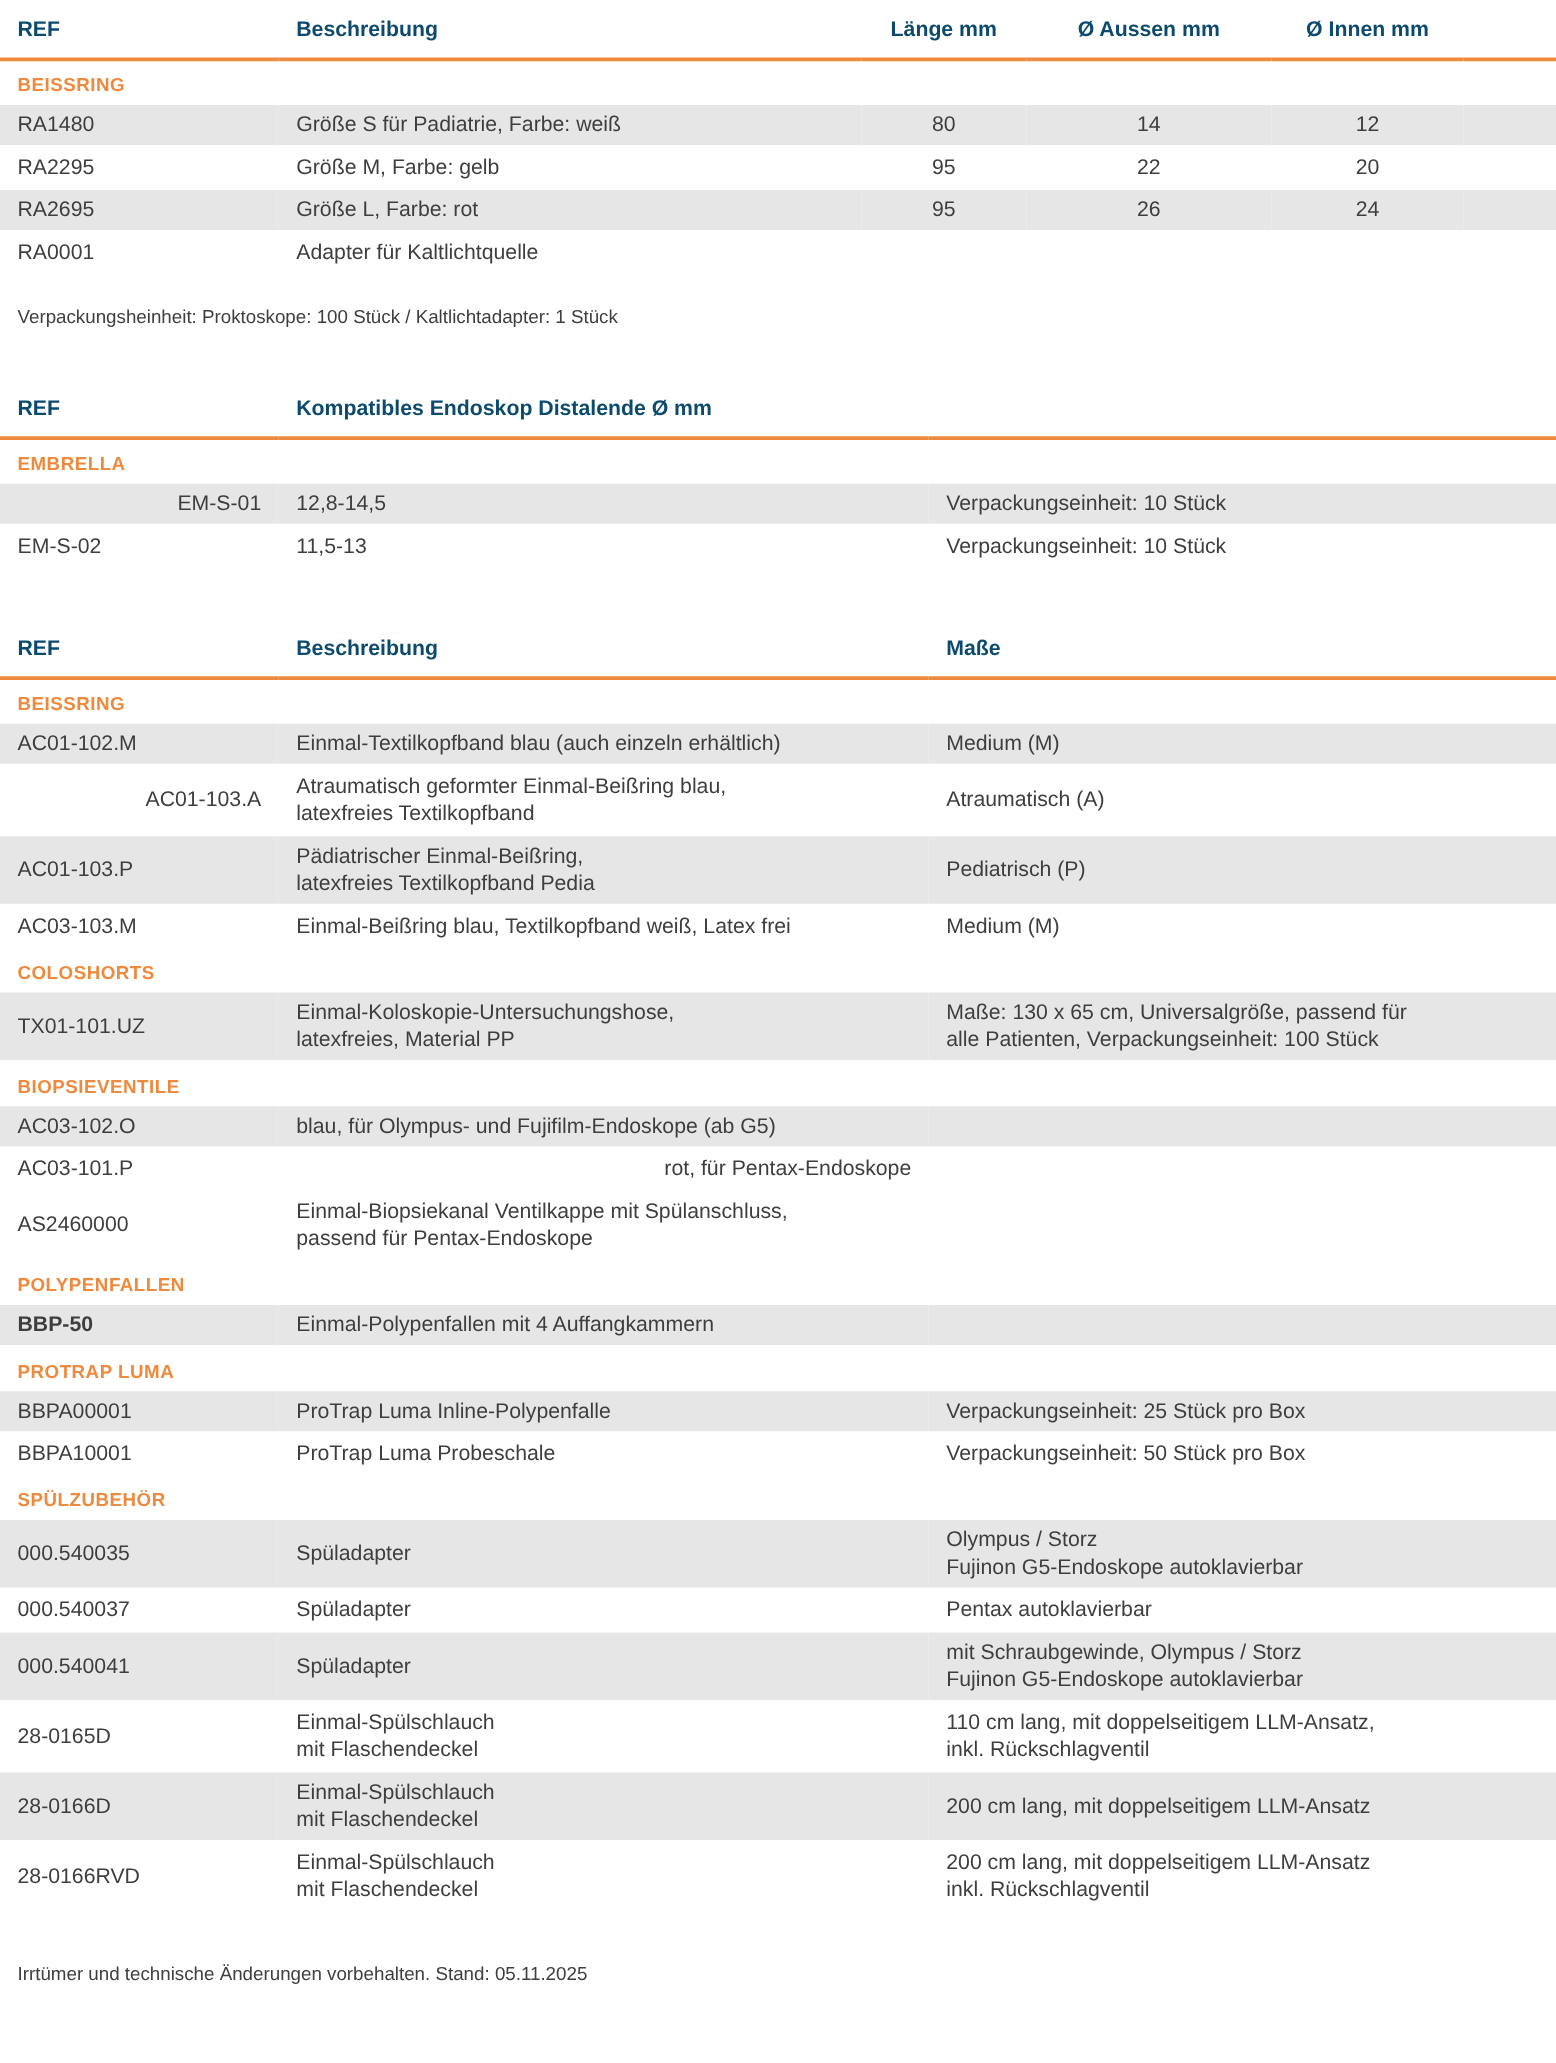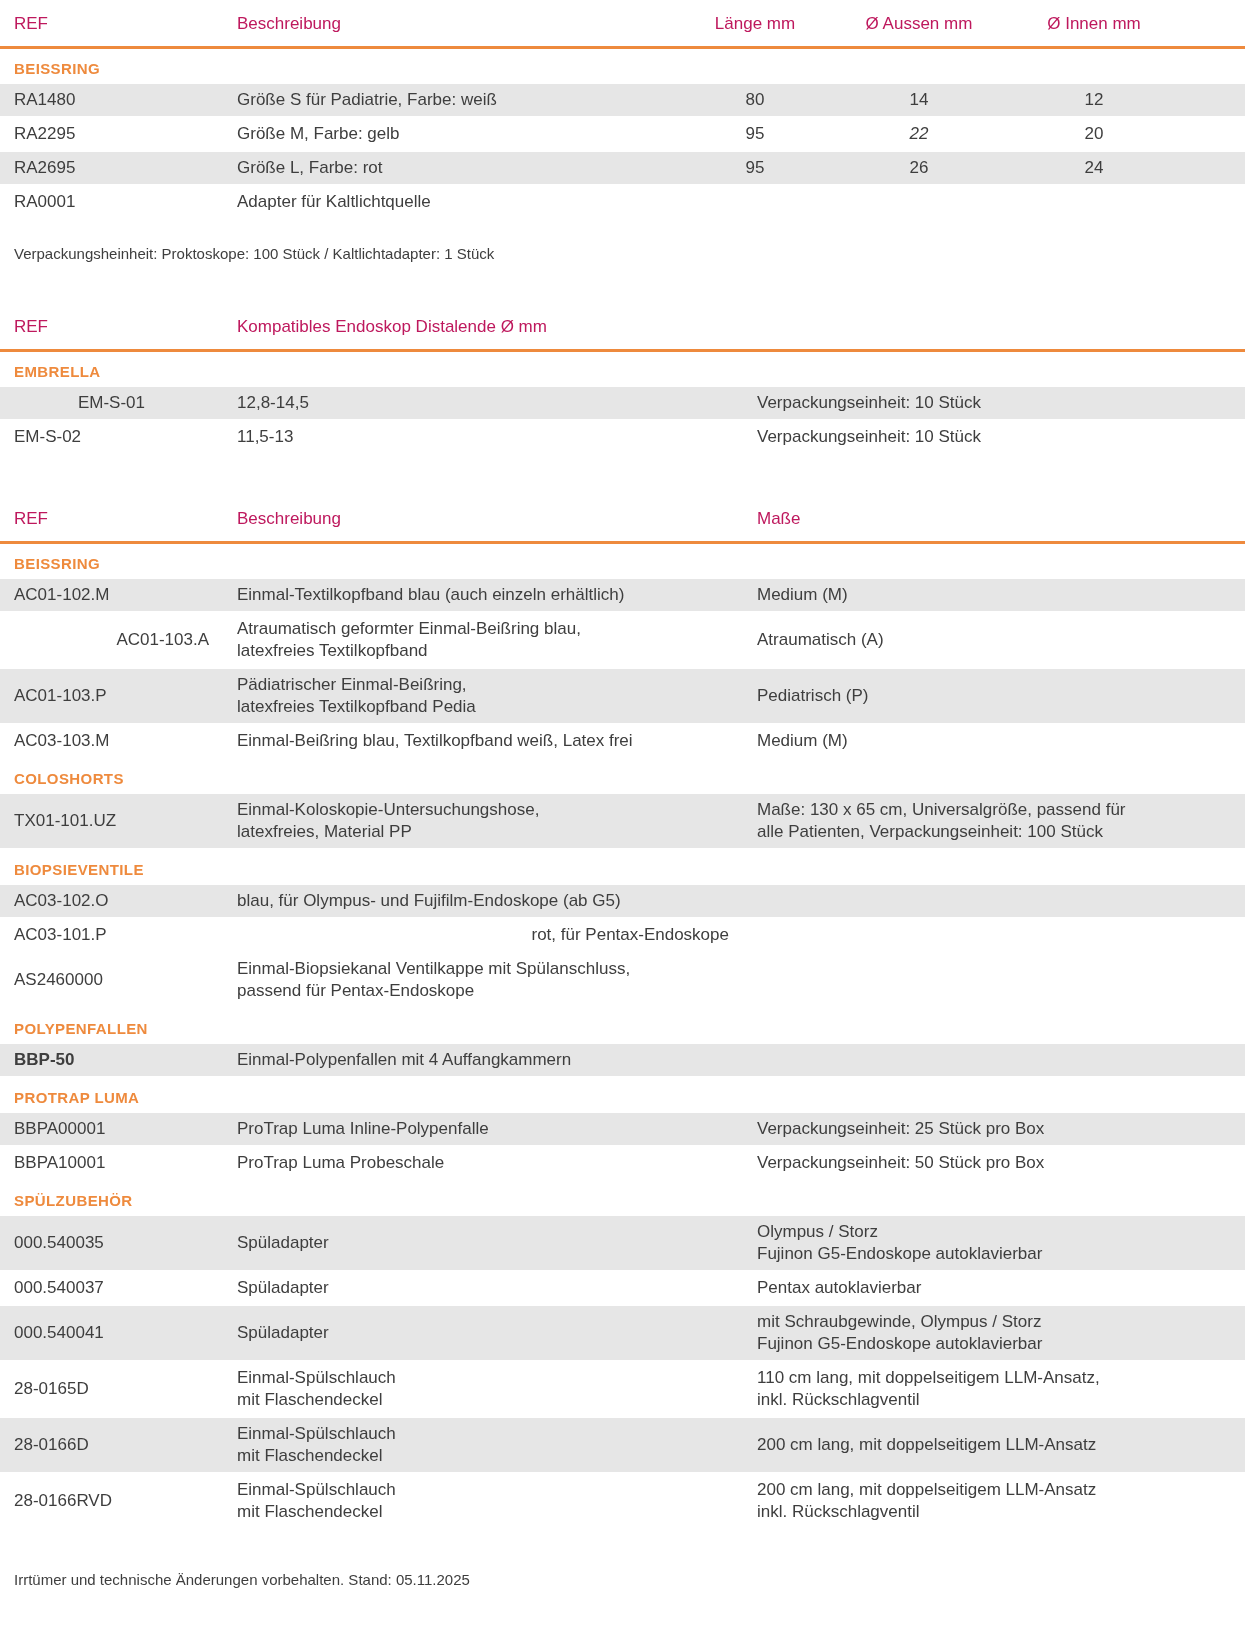--- a/index.html
+++ b/index.html
@@ -17,22 +17,22 @@
   .tbl-host{ margin-bottom:46px; }
   .tbl-host:last-of-type{ margin-bottom:0; }
 
   table.cat-table{
     width:1245px;
     border-collapse:collapse;
     table-layout:fixed;
   }
   table.cat-table th{
     font-size:17px;
-    font-weight:normal;
-    color:#be185d;
+    font-weight:bold;
+    color:#0c4a6e;
     text-align:left;
     padding:8px 14px 12px 14px;
     line-height:20px;
     border-bottom:3px solid var(--accent);
     white-space:nowrap;
     overflow:visible;
   }
   tr.section-row td{
     padding:11px 14px 6px 14px;
   }
@@ -100,21 +100,21 @@
             <td style="text-align: left;">Größe S für Padiatrie, Farbe: weiß</td>
             <td style="text-align: center;">80</td>
             <td style="text-align: center;">14</td>
             <td style="text-align: center;">12</td>
             <td style="text-align: left;"></td>
           </tr>
           <tr class="data-row">
             <td style="text-align: left;">RA2295</td>
             <td style="text-align: left;">Größe M, Farbe: gelb</td>
             <td style="text-align: center;">95</td>
-            <td style="text-align: center; font-style: italic;">22</td>
+            <td style="text-align: center;">22</td>
             <td style="text-align: center;">20</td>
             <td style="text-align: left;"></td>
           </tr>
           <tr class="data-row shaded">
             <td style="text-align: left;">RA2695</td>
             <td style="text-align: left;">Größe L, Farbe: rot</td>
             <td style="text-align: center;">95</td>
             <td style="text-align: center;">26</td>
             <td style="text-align: center;">24</td>
             <td style="text-align: left;"></td>
@@ -143,21 +143,21 @@
             <th style="text-align: left;">REF</th>
             <th style="text-align: left;">Kompatibles Endoskop Distalende Ø mm</th>
             <th style="text-align: left;"></th>
           </tr>
         </thead>
         <tbody>
           <tr class="section-row">
             <td colspan="3"><span class="section-title">EMBRELLA</span></td>
           </tr>
           <tr class="data-row shaded">
-            <td style="text-align: center;">EM-S-01</td>
+            <td style="text-align: right;">EM-S-01</td>
             <td style="text-align: left;">12,8-14,5</td>
             <td style="text-align: left;">Verpackungseinheit: 10 Stück</td>
           </tr>
           <tr class="data-row">
             <td style="text-align: left;">EM-S-02</td>
             <td style="text-align: left;">11,5-13</td>
             <td style="text-align: left;">Verpackungseinheit: 10 Stück</td>
           </tr>
         </tbody>
       </table>

